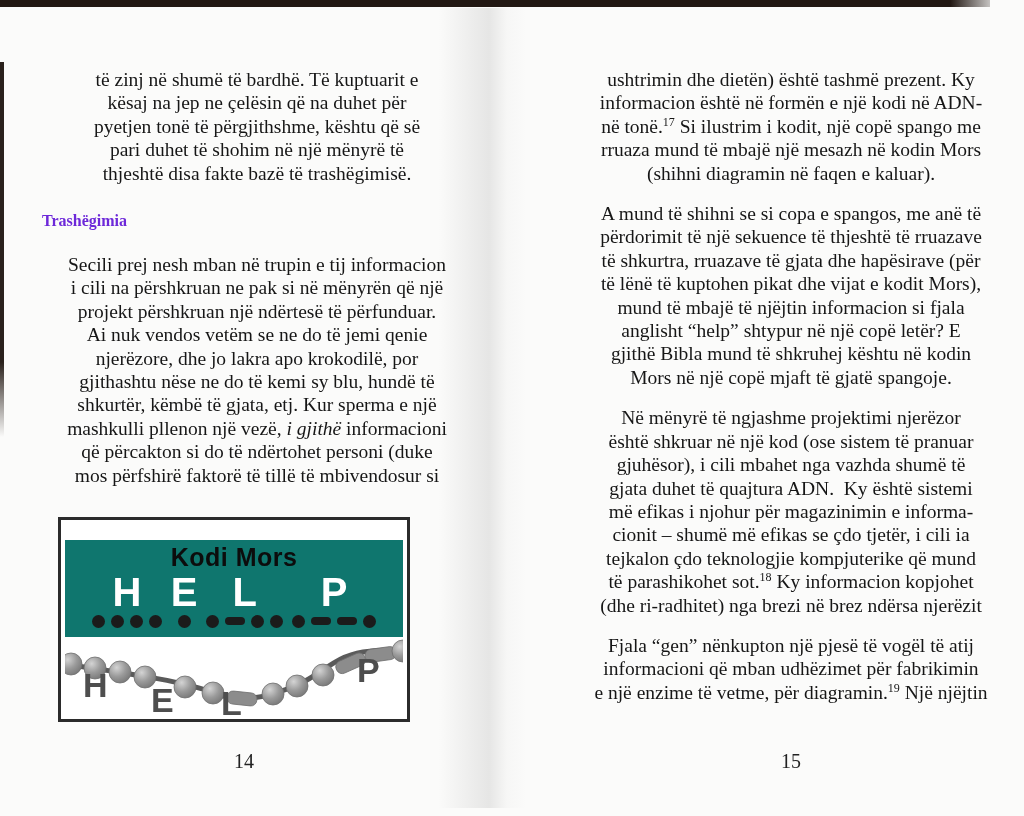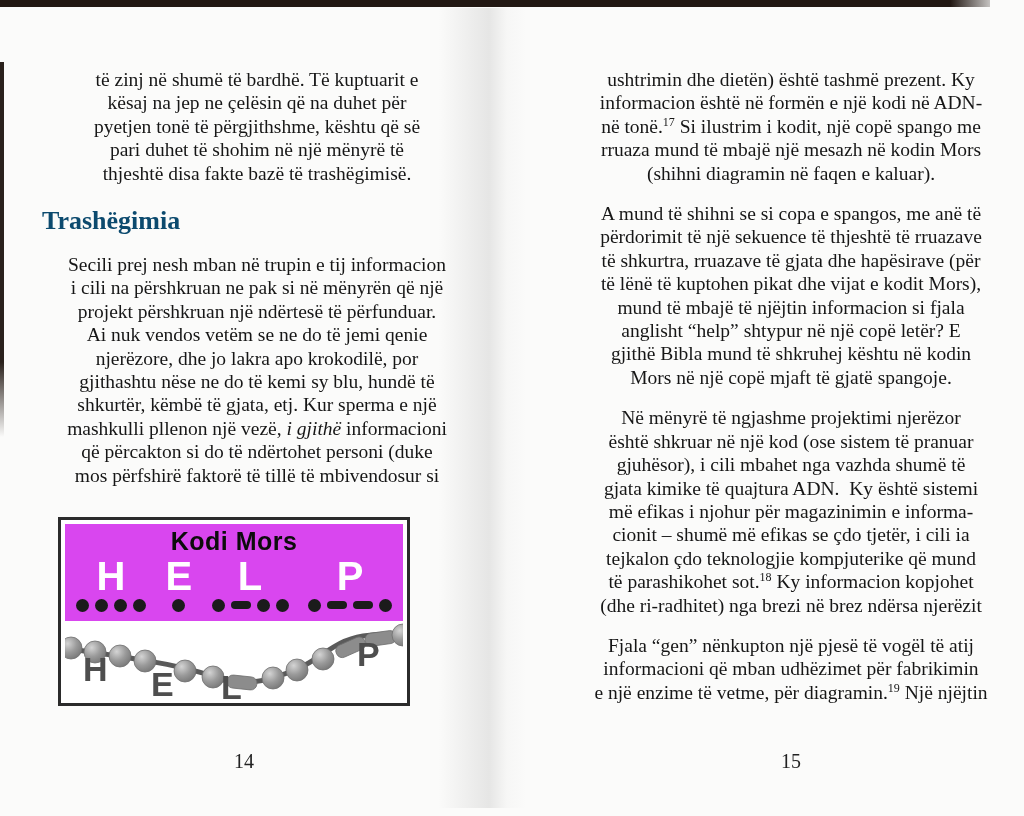--- a/index.html
+++ b/index.html
@@ -17,28 +17,28 @@
     background:linear-gradient(to bottom,#2a211c 0%,#2a211c 80%,rgba(42,33,28,0) 100%);}
   .gutter{position:absolute;left:438px;top:8px;width:88px;height:800px;
     background:linear-gradient(to right,rgba(110,110,110,0) 0%,rgba(100,100,100,0.10) 42%,rgba(88,88,88,0.13) 58%,rgba(110,110,110,0.03) 78%,rgba(0,0,0,0) 100%);}
   
   .flow{position:absolute;}
   .flow-left{left:42px;top:68px;width:430px;}
   .flow-right{left:583px;top:68px;width:416px;}
   .para{font-size:19.5px;line-height:23.4px;color:#161616;margin:0 0 17px;text-align:center;}
   .tline{white-space:pre;}
   .para sup{font-size:12px;line-height:0;vertical-align:super;}
-  .heading{font-weight:bold;font-size:26px;line-height:24px;color:#0c4a6e;margin:24px 0 20px;}
+  .heading{font-weight:bold;font-size:16px;line-height:24px;color:#6d28d9;margin:24px 0 20px;}
   .pagenum{position:absolute;top:750px;font-size:20px;color:#222;text-align:center;}
   .pagenum-left{left:32px;width:424px;}
   .pagenum-right{left:583px;width:416px;}
   
   .mors-figure{margin:30px 0 0 16px;width:352px;border:3px solid #2b2b2b;background:#fff;
     padding:4px;box-sizing:border-box;}
-  .mors-panel{background:#d946ef;padding:3px 4px 9px;}
+  .mors-panel{background:#0f766e;padding:3px 20px 9px;margin-top:16px;}
   .mors-title{text-align:center;font:bold 25px/28px "Liberation Sans",sans-serif;
     color:#0c0c0c;letter-spacing:0.5px;}
   .mors-row{display:flex;justify-content:space-between;padding:0 7px;margin-top:2px;}
   .mgroup{display:flex;flex-direction:column;align-items:center;}
   .mletter{font:bold 40px/38px "Liberation Sans",sans-serif;color:#fff;}
   .msignals{display:flex;align-items:center;gap:6px;margin-top:3px;height:14px;}
   .dot{width:13px;height:13px;border-radius:50%;background:#1b1b1b;}
   .dash{width:20px;height:8px;border-radius:4px;background:#1b1b1b;}
   .beads{height:78px;position:relative;background:#fff;overflow:hidden;}
   .beads svg{position:absolute;left:0;top:0;}
@@ -169,21 +169,21 @@
           <div class="tline"><span>të lënë të kuptohen pikat dhe vijat e kodit Mors),</span></div>
           <div class="tline"><span>mund të mbajë të njëjtin informacion si fjala</span></div>
           <div class="tline"><span>anglisht “help” shtypur në një copë letër? E</span></div>
           <div class="tline"><span>gjithë Bibla mund të shkruhej kështu në kodin</span></div>
           <div class="tline"><span>Mors në një copë mjaft të gjatë spangoje.</span></div>
         </div>
         <div class="para">
           <div class="tline"><span>Në mënyrë të ngjashme projektimi njerëzor</span></div>
           <div class="tline"><span>është shkruar në një kod (ose sistem të pranuar</span></div>
           <div class="tline"><span>gjuhësor), i cili mbahet nga vazhda shumë të</span></div>
-          <div class="tline"><span>gjata kimike të quajtura ADN.  Ky është sistemi</span></div>
+          <div class="tline"><span>gjata duhet të quajtura ADN.  Ky është sistemi</span></div>
           <div class="tline"><span>më efikas i njohur për magazinimin e informa-</span></div>
           <div class="tline"><span>cionit – shumë më efikas se çdo tjetër, i cili ia</span></div>
           <div class="tline"><span>tejkalon çdo teknologjie kompjuterike që mund</span></div>
           <div class="tline"><span>të parashikohet sot.</span><sup>18</sup><span> Ky informacion kopjohet</span></div>
           <div class="tline"><span>(dhe ri-radhitet) nga brezi në brez ndërsa njerëzit</span></div>
         </div>
         <div class="para">
           <div class="tline"><span>Fjala “gen” nënkupton një pjesë të vogël të atij</span></div>
           <div class="tline"><span>informacioni që mban udhëzimet për fabrikimin</span></div>
           <div class="tline"><span>e një enzime të vetme, për diagramin.</span><sup>19</sup><span> Një njëjtin</span></div>

